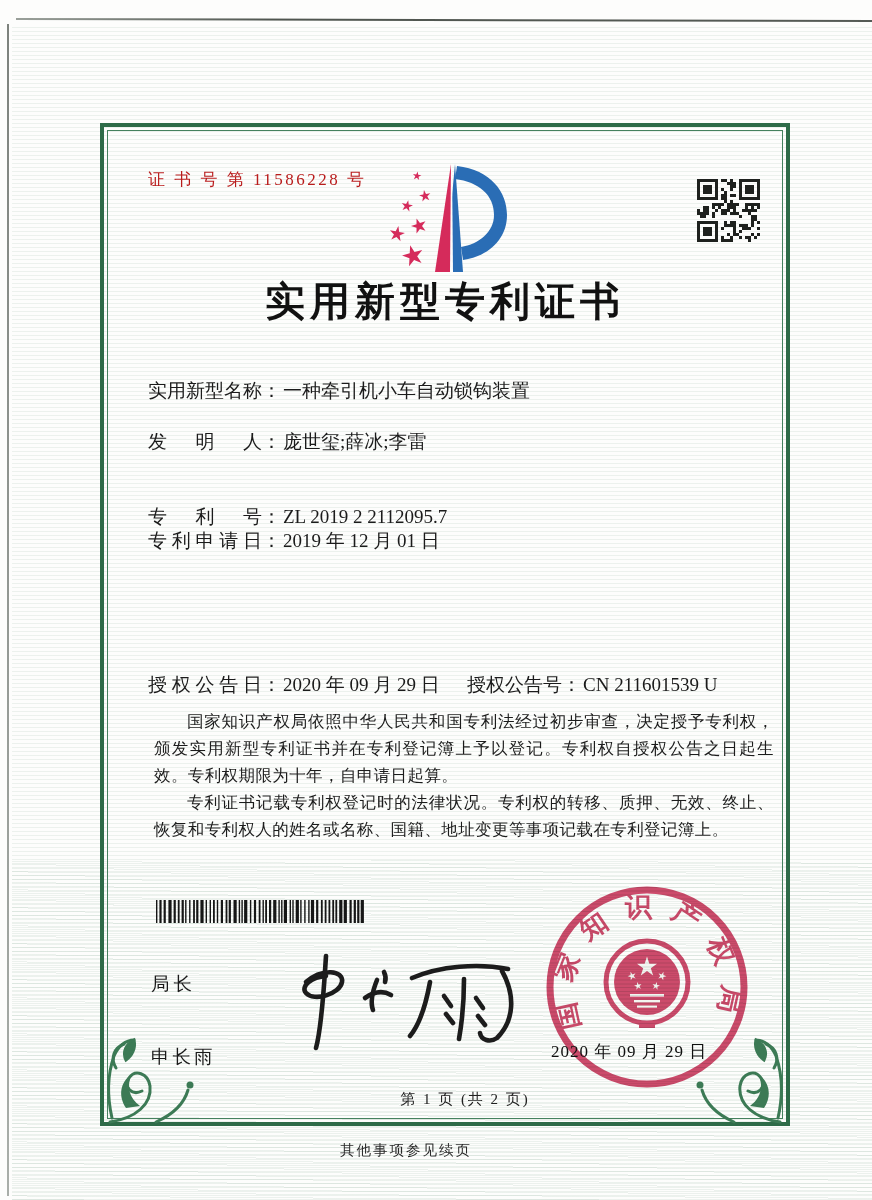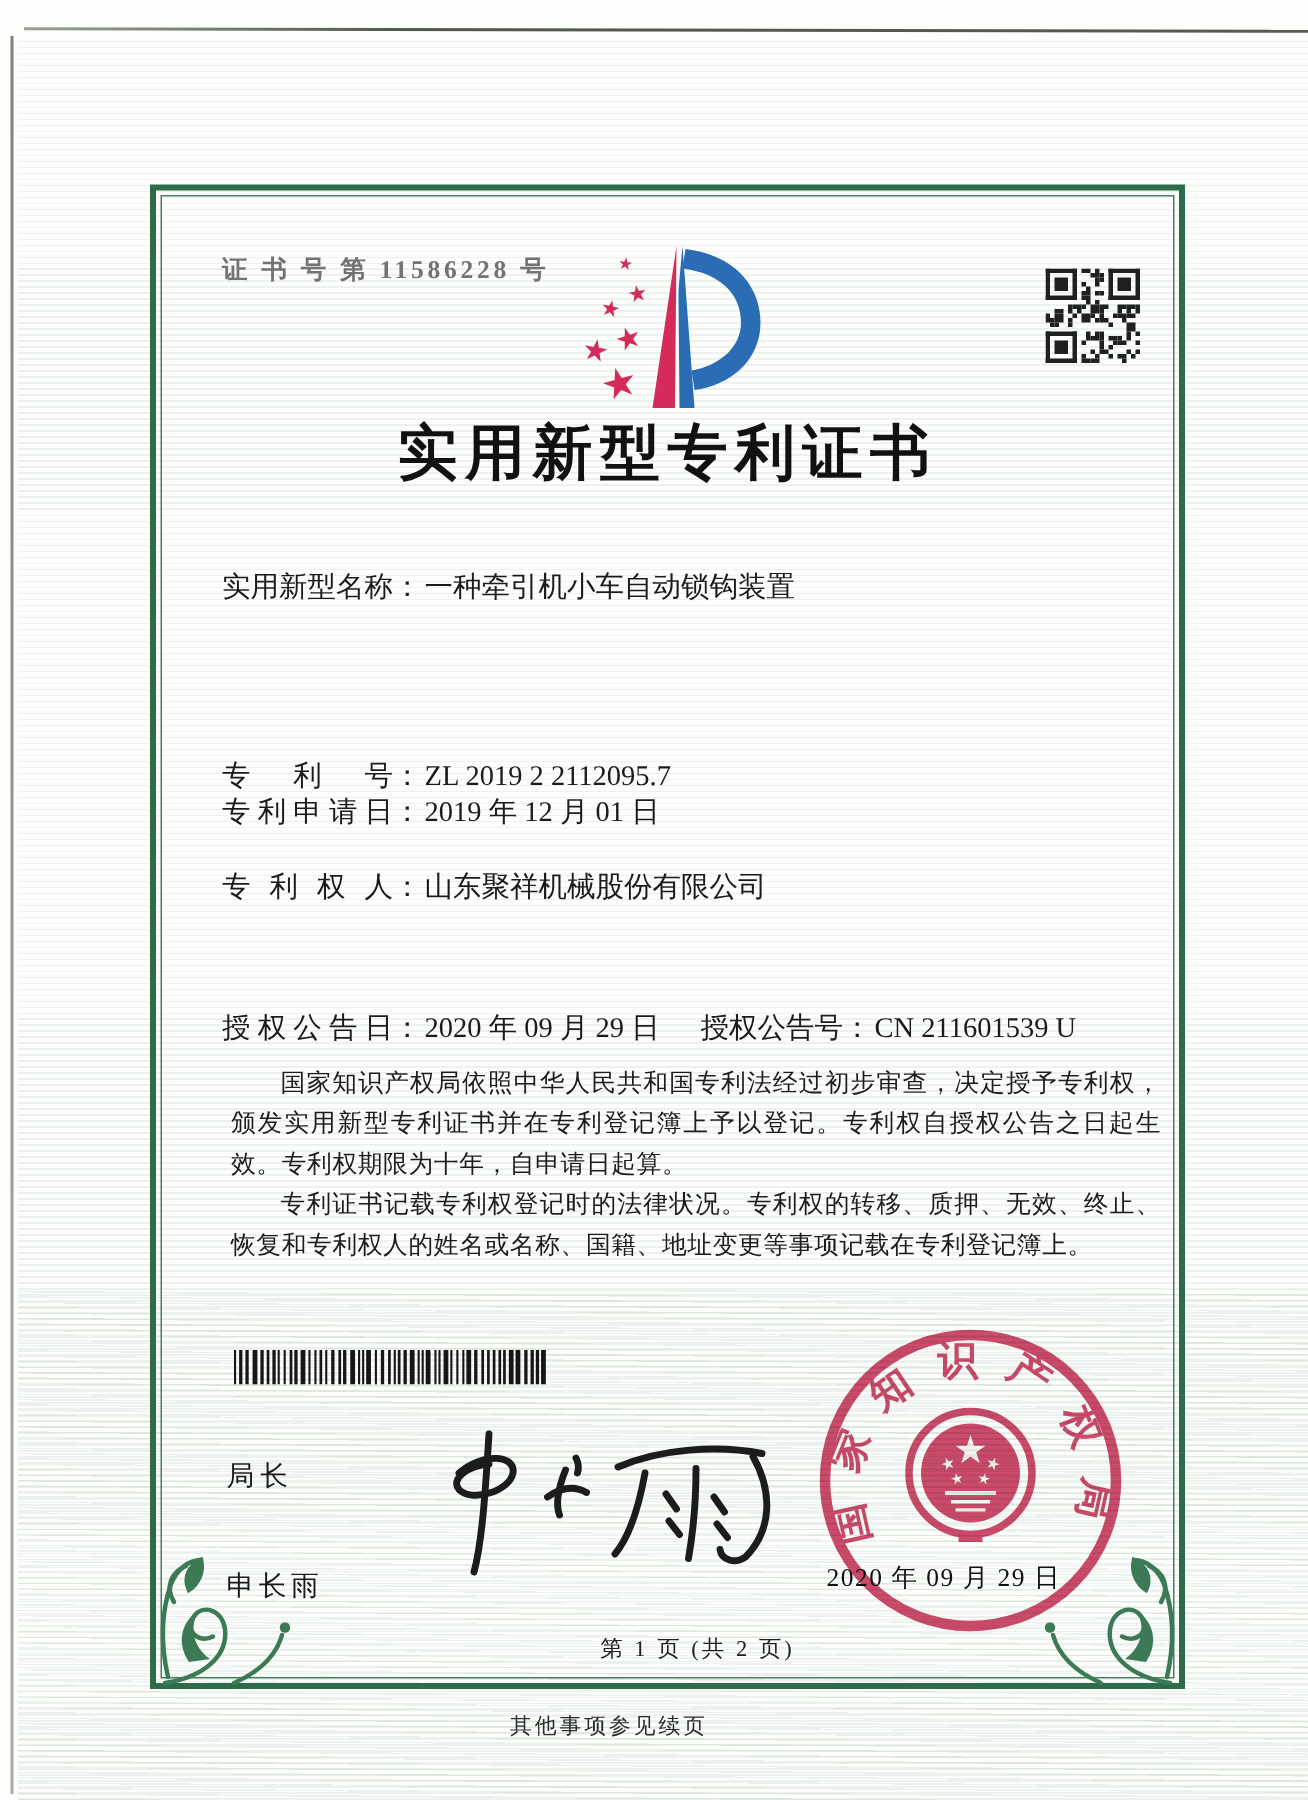--- a/index.html
+++ b/index.html
@@ -40,21 +40,21 @@
   .edge-left{position:absolute;left:7px;top:24px;width:2px;height:1172px;
     background:linear-gradient(#7d827d,#a9aea9);}
   
   .frame{position:absolute;left:100px;top:123px;width:690px;height:1003px;
     border:4.5px solid var(--border_green);}
   .frame-inner{position:absolute;inset:3px;border:1.5px solid #45815e;}
   .corner{position:absolute;width:120px;height:120px;bottom:-8px;}
   .corner.bl{left:-8px;}
   .corner.br{right:-8px;transform:scaleX(-1);}
 
-  .certno{position:absolute;left:148px;top:168px;font-size:17px;letter-spacing:2.5px;color:#737373;font-weight:bold;}
+  .certno{position:absolute;left:148px;top:168px;font-size:17px;letter-spacing:2.5px;color:#b91c1c;}
   .logo{position:absolute;left:383px;top:160px;width:132px;height:116px;}
   .qr{position:absolute;left:697px;top:179px;width:63px;height:63px;}
   .title{position:absolute;left:100px;top:274px;width:690px;text-align:center;
     font-size:40px;font-weight:bold;letter-spacing:5px;color:#111;}
 
   .fieldrow{position:absolute;left:148px;font-size:19px;color:#1b1b1b;white-space:nowrap;}
   .flabel{display:inline-block;width:114px;text-align:justify;text-align-last:justify;vertical-align:bottom;}
   .fcolon{display:inline-block;margin:0 2px 0 0;}
   .fvalue{white-space:pre-wrap;}
   .g2{position:absolute;left:319px;top:0;white-space:nowrap;}
@@ -261,28 +261,28 @@
       <rect x="30" y="60" width="3" height="3" fill="#1e211e"></rect>
       <rect x="33" y="60" width="3" height="3" fill="#1e211e"></rect>
       <rect x="51" y="60" width="3" height="3" fill="#1e211e"></rect>
     </svg>
 
   <div class="title">实用新型专利证书</div>
 
   <div class="fieldrow" style="top:378px">
     <span class="flabel">实用新型名称</span><span class="fcolon">：</span><span class="fvalue">一种牵引机小车自动锁钩装置</span>
   </div>
+  <div class="fieldrow" style="top:429px">
+    <span class="flabel">发明人</span><span class="fcolon">：</span><span class="fvalue">庞世玺;薛冰;李雷</span>
+  </div>
   <div class="fieldrow" style="top:504px">
     <span class="flabel">专利号</span><span class="fcolon">：</span><span class="fvalue">ZL 2019 2 2112095.7</span>
   </div>
   <div class="fieldrow" style="top:528px">
     <span class="flabel">专利申请日</span><span class="fcolon">：</span><span class="fvalue">2019 年 12 月 01 日</span>
-  </div>
-  <div class="fieldrow" style="top:578px">
-    <span class="flabel">专利权人</span><span class="fcolon">：</span><span class="fvalue">山东聚祥机械股份有限公司</span>
   </div>
   <div class="fieldrow" style="top:672px;width:640px">
     <span><span class="flabel">授权公告日</span><span class="fcolon">：</span><span class="fvalue">2020 年 09 月 29 日</span></span>
     <span class="g2"><span class="flabel">授权公告号</span><span class="fcolon">：</span><span class="fvalue">CN 211601539 U</span></span>
   </div>
 
   <div class="paras">
     <p>国家知识产权局依照中华人民共和国专利法经过初步审查，决定授予专利权，颁发实用新型专利证书并在专利登记簿上予以登记。专利权自授权公告之日起生效。专利权期限为十年，自申请日起算。</p>
     <p>专利证书记载专利权登记时的法律状况。专利权的转移、质押、无效、终止、恢复和专利权人的姓名或名称、国籍、地址变更等事项记载在专利登记簿上。</p>
   </div>

